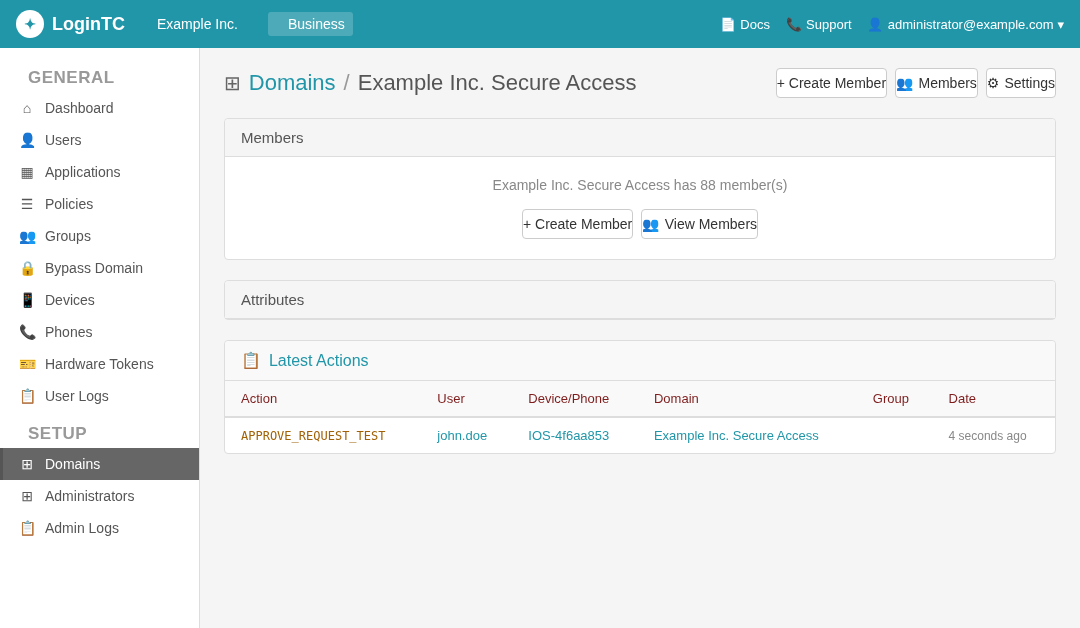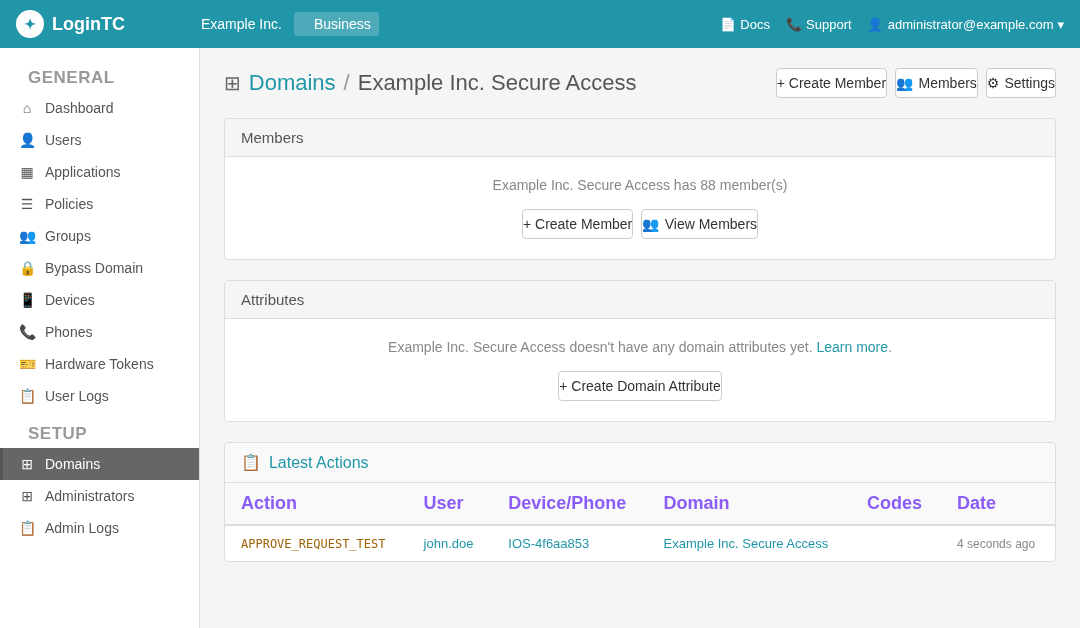--- a/index.html
+++ b/index.html
@@ -32,23 +32,22 @@
       border-radius: 50%;
       margin-right: 8px;
       display: flex; align-items: center; justify-content: center;
       color: #2196a8;
       font-size: 14px;
       font-weight: bold;
     }
     .top-nav .org-links {
       display: flex;
       align-items: center;
-      gap: 4px;
+      gap: 22px;
       flex: 1;
-      margin-left: 44px;
     }
     .top-nav .org-link {
       color: #fff;
       text-decoration: none;
       padding: 4px 8px;
       border-radius: 3px;
       font-size: 14px;
     }
     .top-nav .org-link.active { background: rgba(255,255,255,0.2); padding-left: 20px; }
     .top-nav .right-links {
@@ -204,23 +203,23 @@
       width: 100%;
       border-collapse: collapse;
     }
     thead tr {
       background: #f9f9f9;
       border-bottom: 2px solid #ddd;
     }
     thead th {
       padding: 10px 16px;
       text-align: left;
-      font-weight: 700;
-      color: #8b5cf6;
-      font-size: 18px;
+      font-weight: 400;
+      color: #7f1d1d;
+      font-size: 13px;
     }
     tbody tr {
       border-bottom: 1px solid #eee;
     }
     tbody tr:last-child { border-bottom: none; }
     tbody td {
       padding: 10px 16px;
       font-size: 13px;
       color: #555;
     }
@@ -355,44 +354,35 @@
           <button class="btn btn-default">
             <span>👥</span>
             <span>View Members</span>
           </button>
         </div>
       </div>
     </div>
 
     <div class="panel">
       <div class="panel-header">Attributes</div>
-      <div class="panel-body">
-        <p class="panel-info-text">
-          <span>Example Inc. Secure Access doesn't have any domain attributes yet.</span>
-          <a href="#">Learn more</a>.
-        </p>
-        <div class="panel-actions">
-          <button class="btn btn-default">+ Create Domain Attribute</button>
-        </div>
-      </div>
     </div>
 
     <div class="panel">
       <div class="section-header">
         <span>📋</span>
         <span>Latest Actions</span>
       </div>
       <table>
         <thead>
           <tr>
             <th>Action</th>
             <th>User</th>
             <th>Device/Phone</th>
             <th>Domain</th>
-            <th>Codes</th>
+            <th>Group</th>
             <th>Date</th>
           </tr>
         </thead>
         <tbody>
           <tr>
             <td>
               <span class="action-code">APPROVE_REQUEST_TEST</span>
             </td>
             <td>
               <a href="#">john.doe</a>

